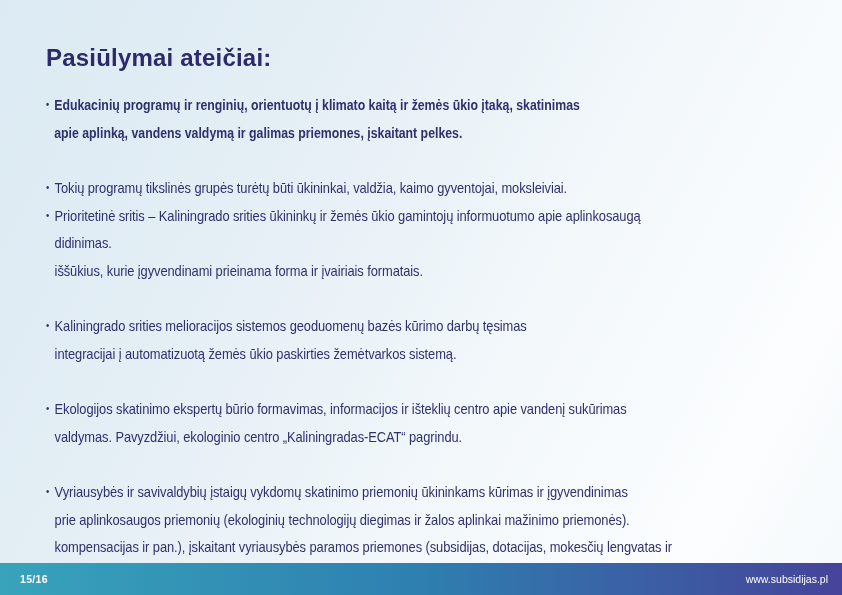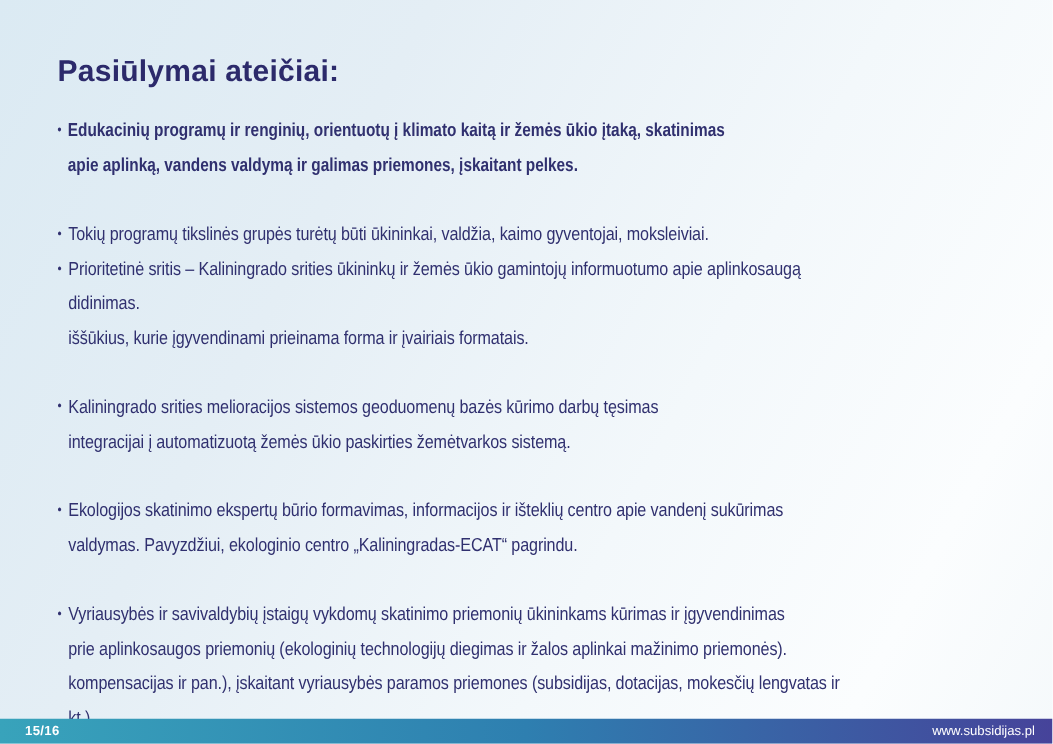--- a/index.html
+++ b/index.html
@@ -48,21 +48,21 @@
   }
   .bullet.condensed {
     font-weight: 400;
     transform: scaleX(0.86);
     letter-spacing: -0.1px;
   }
   .bullet.tight { margin-bottom: 0; }
   .footer {
     position: absolute;
     left: 0; right: 0; bottom: 0;
-    height: 20px;
+    height: 32px;
     background: linear-gradient(90deg, #38a3bb 0%, #2e7fb0 50%, #46439a 100%);
     display: flex;
     align-items: center;
     justify-content: space-between;
     padding: 0 14px 0 20px;
     color: #ffffff;
     text-align: center;
   }
   .footer .page { font-size: 10.5px; font-weight: 700; letter-spacing: 0.3px; }
   .footer .url  { font-size: 10.5px; font-weight: 400; color: #ffffff; text-decoration: none; }

